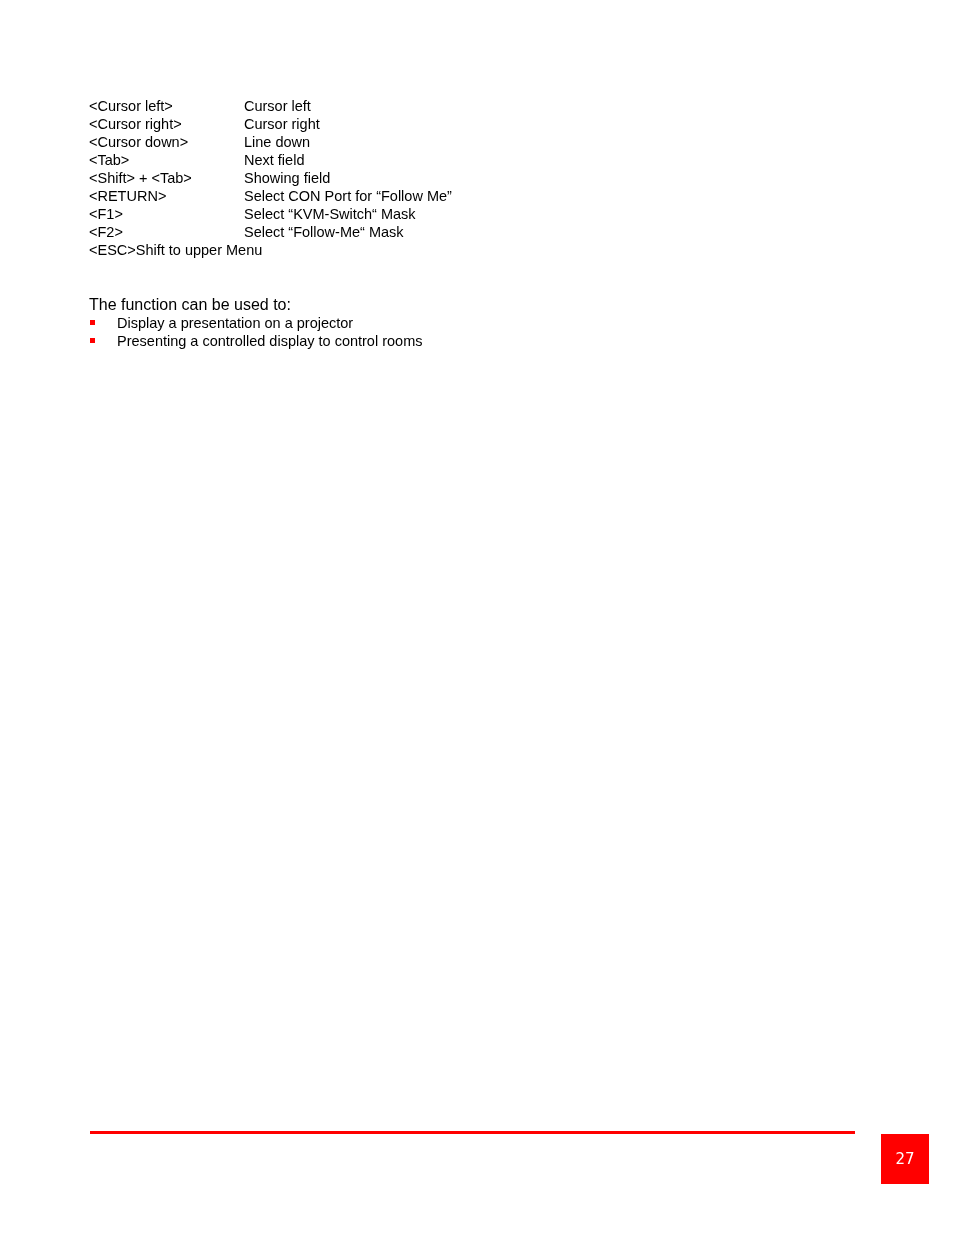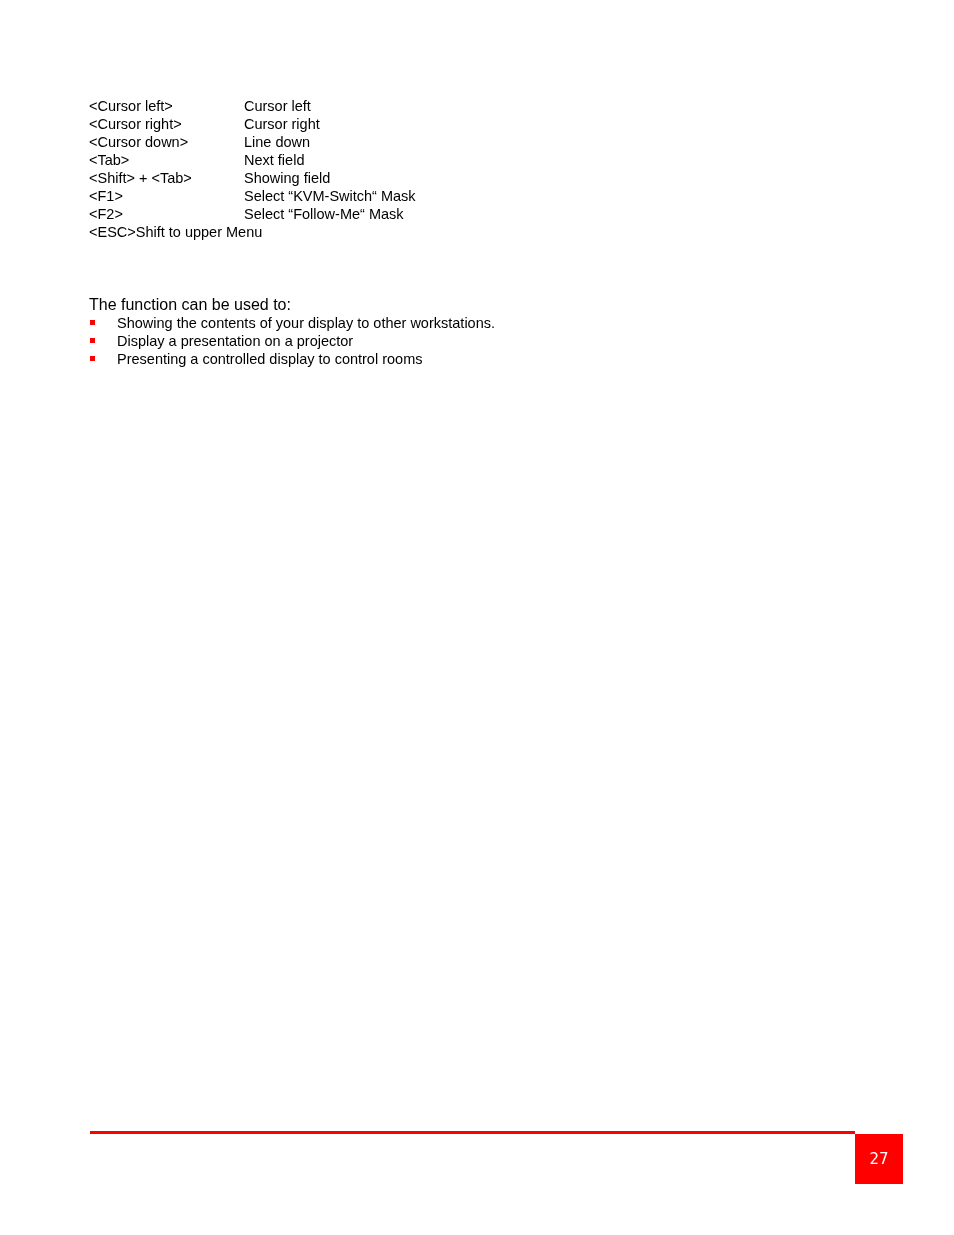--- a/index.html
+++ b/index.html
@@ -88,21 +88,21 @@
   .footer-rule {
     position: absolute;
     left: 90px;
     top: 1131px;
     width: 765px;
     height: 3px;
     background: #ff0000;
   }
   .page-number-box {
     position: absolute;
-    left: 855px;
+    left: 881px;
     top: 1134px;
     width: 48px;
     height: 50px;
     background: #ff0000;
     color: #ffffff;
     font-family: "DejaVu Sans", sans-serif;
     font-size: 15px;
     display: flex;
     align-items: center;
     justify-content: center;
@@ -129,44 +129,43 @@
     </div>
 
     <div class="key-row">
       <span class="key-name">&lt;Tab&gt;</span><span class="key-desc">Next field</span>
     </div>
 
     <div class="key-row">
       <span class="key-name">&lt;Shift&gt; + &lt;Tab&gt;</span><span class="key-desc">Showing field</span>
     </div>
 
+    <div class="key-row">
+      <span class="key-name">&lt;RETURN&gt;</span><span class="key-desc">Select CON Port for “Follow Me”</span>
+    </div>
 
     <div class="key-row">
       <span class="key-name">&lt;F1&gt;</span><span class="key-desc">Select “KVM-Switch“ Mask</span>
     </div>
 
     <div class="key-row">
       <span class="key-name">&lt;F2&gt;</span><span class="key-desc">Select “Follow-Me“ Mask</span>
     </div>
 
     <div class="key-row inline">
       <span class="key-name">&lt;ESC&gt;</span><span class="key-desc">Shift to upper Menu</span>
     </div>
 
   </div>
 
   <div class="intro">The function can be used to:</div>
 
   <ul class="bullets">
     <li>
       <span class="bullet-mark"></span>
-      <span>Showing the contents of your display to other workstations.</span>
-    </li>
-    <li>
-      <span class="bullet-mark"></span>
       <span>Display a presentation on a projector</span>
     </li>
     <li>
       <span class="bullet-mark"></span>
       <span>Presenting a controlled display to control rooms</span>
     </li>
   </ul>
 
   <div class="footer-rule"></div>
   <div class="page-number-box">

